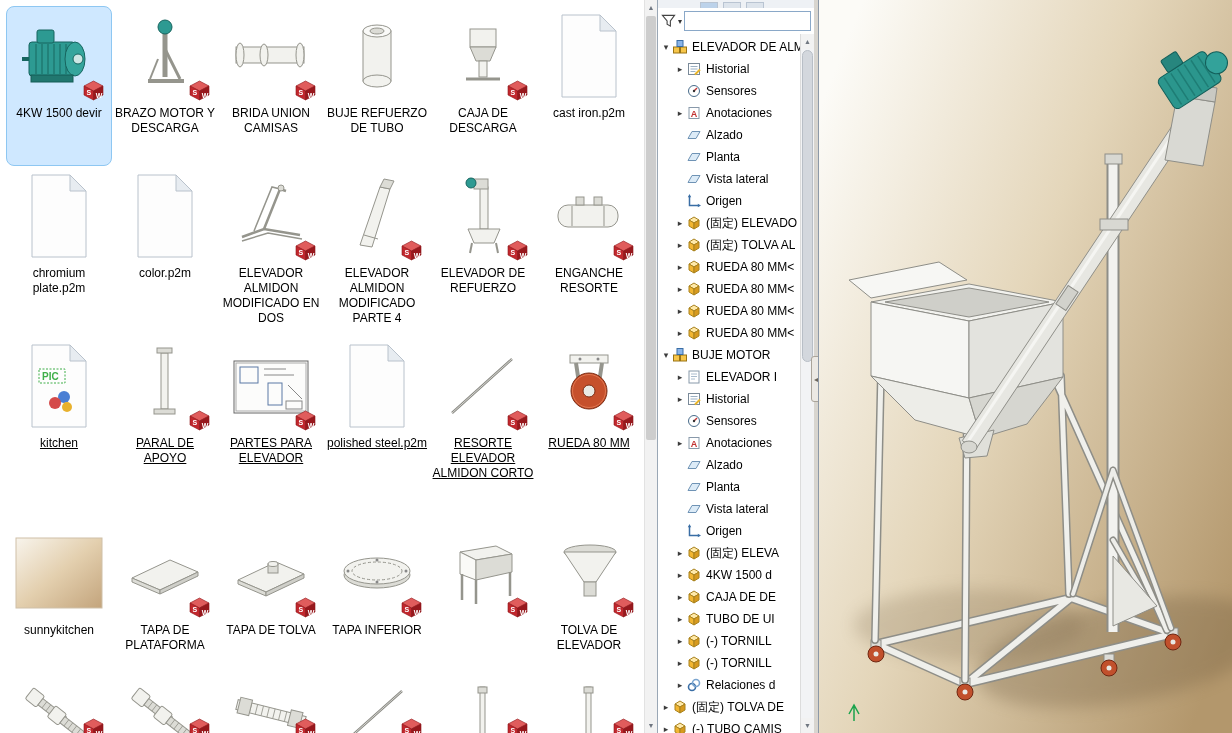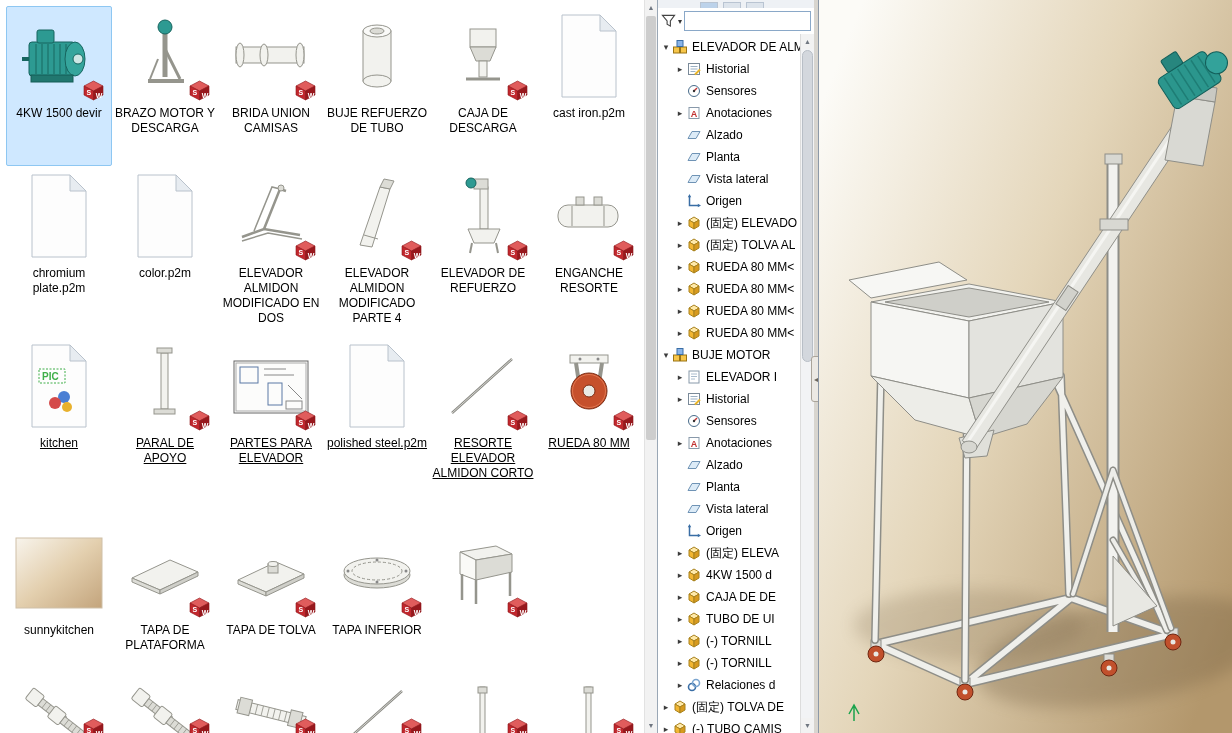--- a/index.html
+++ b/index.html
@@ -4,21 +4,21 @@
 <style>
   *{box-sizing:border-box;margin:0;padding:0}
   html,body{width:1232px;height:733px;overflow:hidden;background:#fff;
     font-family:"Liberation Sans","DejaVu Sans",sans-serif;}
   .app{position:relative;width:1232px;height:733px;display:flex;}
 
   
   .file-panel{width:644px;height:733px;overflow:hidden;background:#fff;padding:6px 0 0 6px;}
   .file-row{display:flex;}
   .file-cell{width:106px;display:flex;flex-direction:column;align-items:center;
-    border:1px solid transparent;border-radius:2px;padding-top:2px;cursor:default;}
+    border:1px solid transparent;border-radius:8px;padding-top:2px;cursor:default;}
   .file-cell.selected{background:#cfe8ff;border-color:#8ec7f2;}
   .thumb-box{width:94px;height:94px;position:relative;display:flex;align-items:center;justify-content:center;flex:none;}
   .badge{position:absolute;right:1px;bottom:2px;line-height:0;}
   .file-row.last .badge{bottom:36px;}
   .file-label{font-size:12px;line-height:15px;text-align:center;max-width:102px;margin-top:3px;color:#000;word-wrap:break-word;}
 
   
   .vscroll{position:relative;background:#f2f2f2;border-left:1px solid #e2e2e2;flex:none;}
   .file-scroll{width:13px;height:733px;}
   .sb-arrow{position:absolute;left:0;width:100%;height:15px;font-size:7px;color:#6f7680;
@@ -435,20 +435,37 @@
     <path d="M26,48 V74 M40,54 V78 M74,46 V70" stroke="#95958d" stroke-width="2.5"></path>
               </svg>
               <span class="badge"><svg width="23" height="21" viewBox="0 0 23 21">
   <polygon points="2,6 11.5,1 21,6 11.5,11" fill="#e05c5c" stroke="#8f1418" stroke-width="0.6"></polygon>
   <polygon points="2,6 11.5,11 11.5,20 2,15" fill="#c1272d" stroke="#8f1418" stroke-width="0.6"></polygon>
   <polygon points="21,6 11.5,11 11.5,20 21,15" fill="#97181d" stroke="#8f1418" stroke-width="0.6"></polygon>
   <text x="4.6" y="14.8" font-size="7" font-weight="bold" fill="#fff">S</text>
   <text x="13.8" y="17.6" font-size="7" font-weight="bold" fill="#fff">W</text>
                 </svg></span>
             </div>
+          </div>
+          <div class="file-cell">
+            <div class="thumb-box">
+              <svg width="94" height="94" viewBox="0 0 94 94">
+                <ellipse cx="48" cy="26" rx="26" ry="7" fill="#dcdcd6" stroke="#95958d"></ellipse>
+    <polygon points="22,26 74,26 54,56 42,56" fill="#f2f2ee" stroke="#95958d"></polygon>
+    <rect x="42" y="56" width="12" height="14" fill="#dcdcd6" stroke="#95958d"></rect>
+              </svg>
+              <span class="badge"><svg width="23" height="21" viewBox="0 0 23 21">
+  <polygon points="2,6 11.5,1 21,6 11.5,11" fill="#e05c5c" stroke="#8f1418" stroke-width="0.6"></polygon>
+  <polygon points="2,6 11.5,11 11.5,20 2,15" fill="#c1272d" stroke="#8f1418" stroke-width="0.6"></polygon>
+  <polygon points="21,6 11.5,11 11.5,20 21,15" fill="#97181d" stroke="#8f1418" stroke-width="0.6"></polygon>
+  <text x="4.6" y="14.8" font-size="7" font-weight="bold" fill="#fff">S</text>
+  <text x="13.8" y="17.6" font-size="7" font-weight="bold" fill="#fff">W</text>
+                </svg></span>
+            </div>
+            <div class="file-label">TOLVA DE ELEVADOR</div>
           </div>
         </div>
         <div class="file-row last" style="height: 130px;">
           <div class="file-cell">
             <div class="thumb-box">
               <svg width="94" height="94" viewBox="0 0 94 94">
                 <g transform="rotate(38 30 22)">
                   <rect x="14" y="15" width="14" height="14" rx="2" fill="#f2f2ee" stroke="#95958d"></rect>
                   <rect x="28" y="18" width="30" height="8" fill="#dcdcd6" stroke="#95958d"></rect>
                   <path d="M33,18 v8 M38,18 v8 M43,18 v8 M48,18 v8 M53,18 v8" stroke="#95958d" stroke-width="0.8"></path>

